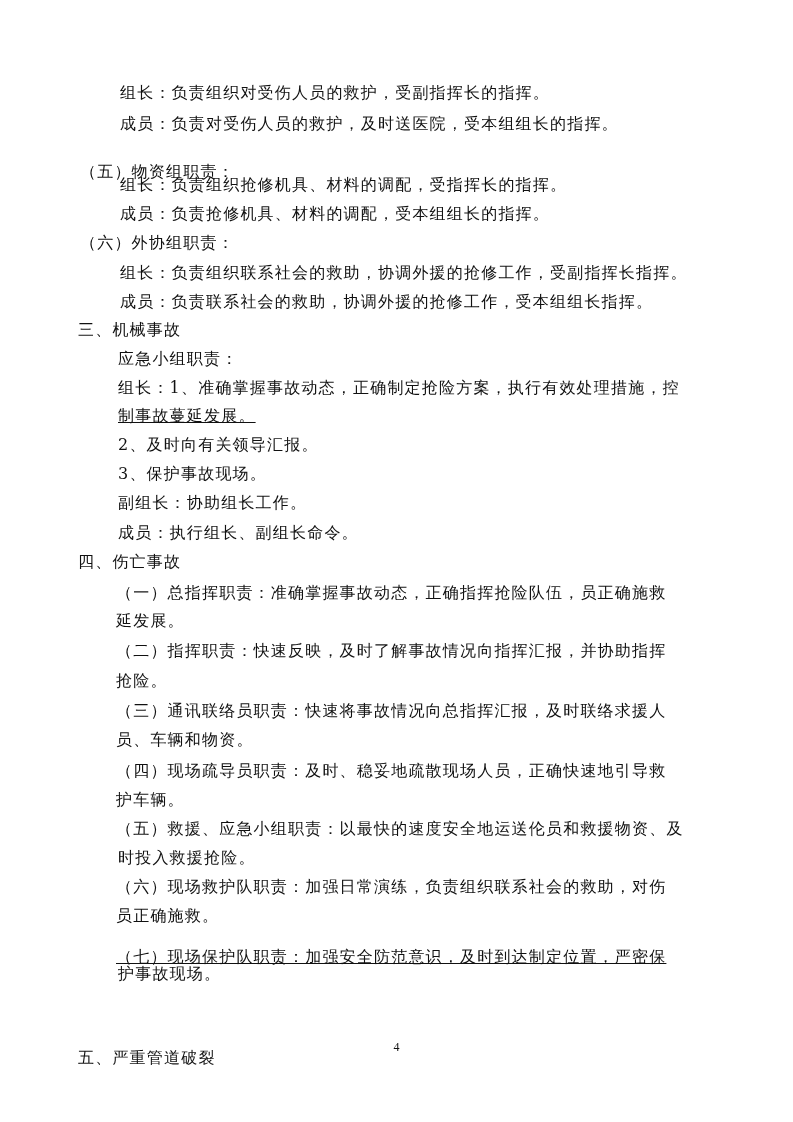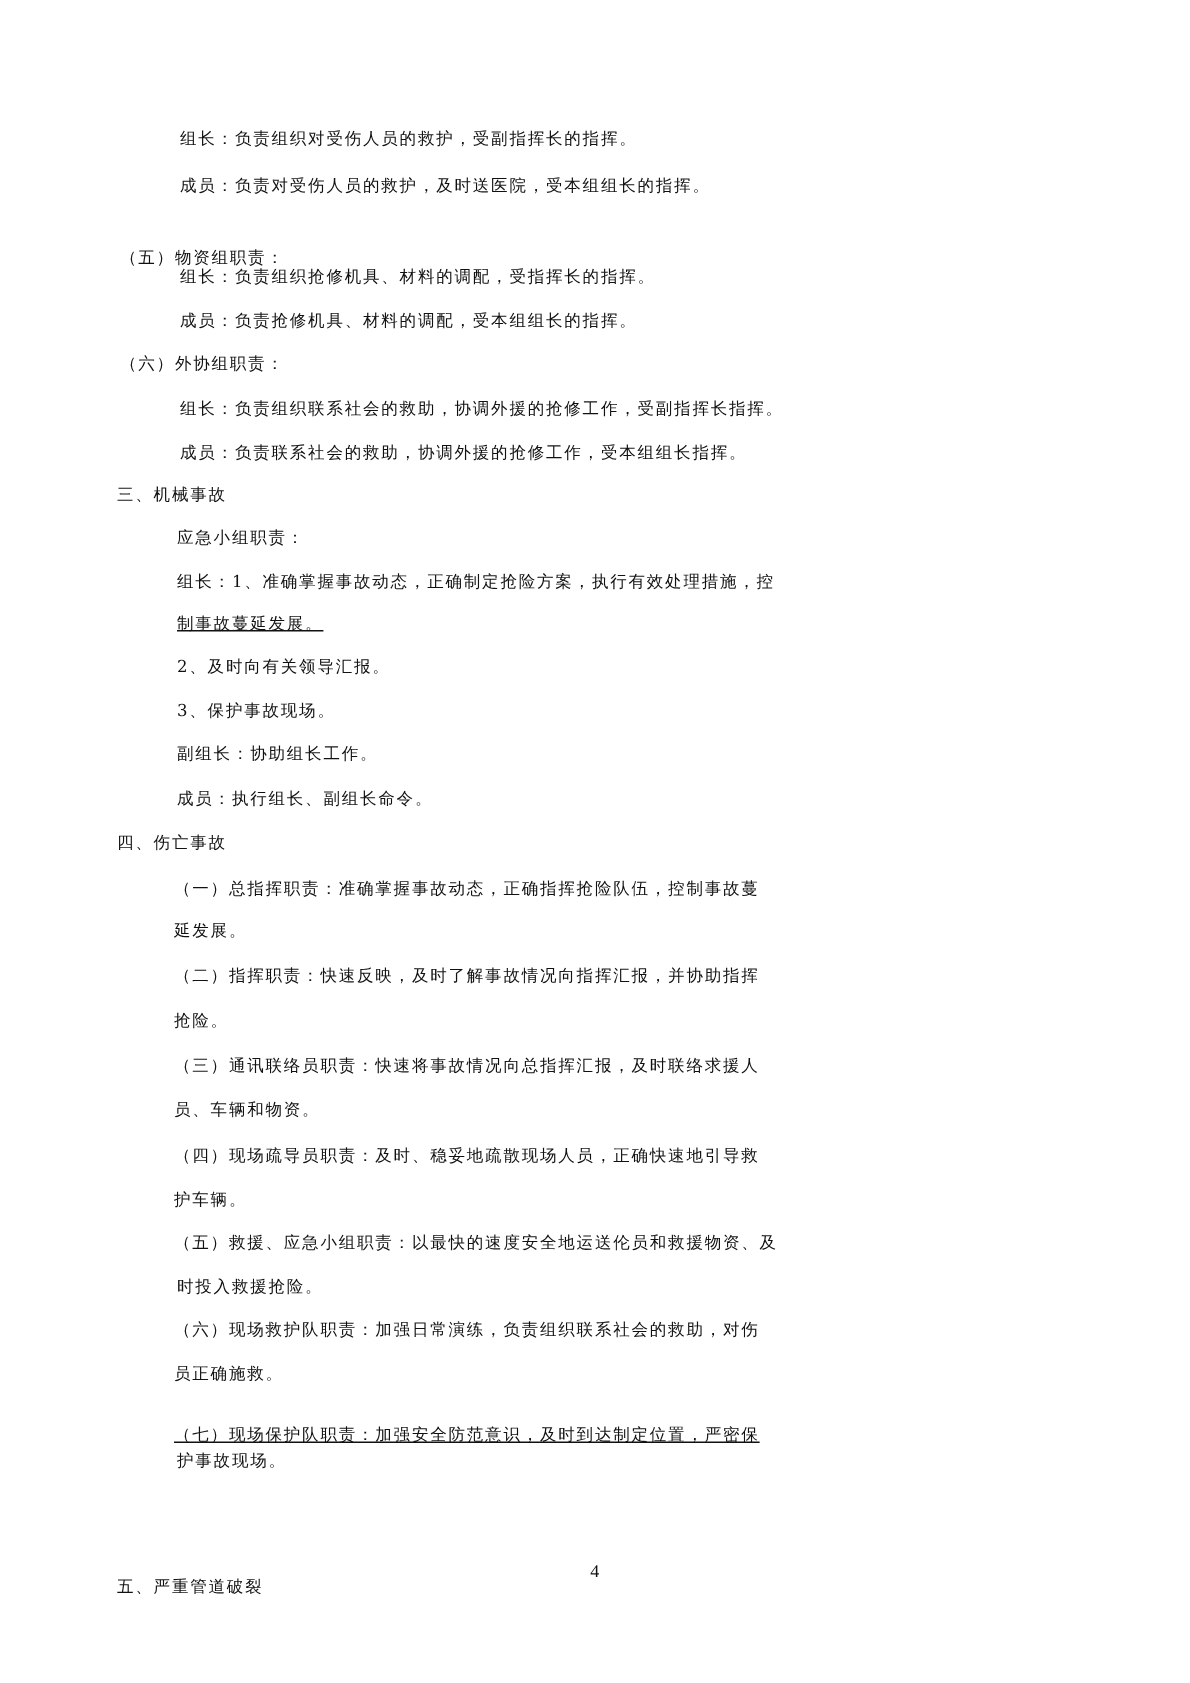--- a/index.html
+++ b/index.html
@@ -1,18 +1,18 @@
 <!DOCTYPE html>
 <html><head>
 <meta charset="utf-8">
 <style>
   html, body { margin: 0; padding: 0; background: #ffffff; }
   body { width: 793px; height: 1122px; position: relative; overflow: hidden;
          font-family: "DejaVu Serif", "Liberation Serif", serif; color: #111; }
-  .line { position: absolute; font-size: 11px; line-height: 22px; white-space: nowrap; letter-spacing: 1.2px; }
+  .line { position: absolute; font-size: 16px; line-height: 22px; white-space: nowrap; letter-spacing: 1.2px; }
   .page-num { position: absolute; top: 1040px; left: 0; width: 793px; text-align: center;
               font-size: 12px; font-family: "Liberation Serif", serif; }
 </style>
 </head>
 <body>
 
 <div id="page">
     <div class="line" style="left: 120px; top: 82px;">组长：负责组织对受伤人员的救护，受副指挥长的指挥。</div>
     <div class="line" style="left: 120px; top: 113px;">成员：负责对受伤人员的救护，及时送医院，受本组组长的指挥。</div>
     <div class="line" style="left: 80px; top: 161px;">（五）物资组职责：</div>
@@ -23,21 +23,21 @@
     <div class="line" style="left: 120px; top: 291px;">成员：负责联系社会的救助，协调外援的抢修工作，受本组组长指挥。</div>
     <div class="line" style="left: 78px; top: 319px;">三、机械事故</div>
     <div class="line" style="left: 118px; top: 348px;">应急小组职责：</div>
     <div class="line" style="left: 118px; top: 377px;">组长：1、准确掌握事故动态，正确制定抢险方案，执行有效处理措施，控</div>
     <div class="line" style="left: 118px; top: 405px; text-decoration: underline;">制事故蔓延发展。</div>
     <div class="line" style="left: 118px; top: 434px;">2、及时向有关领导汇报。</div>
     <div class="line" style="left: 118px; top: 463px;">3、保护事故现场。</div>
     <div class="line" style="left: 118px; top: 492px;">副组长：协助组长工作。</div>
     <div class="line" style="left: 118px; top: 522px;">成员：执行组长、副组长命令。</div>
     <div class="line" style="left: 78px; top: 551px;">四、伤亡事故</div>
-    <div class="line" style="left: 116px; top: 582px;">（一）总指挥职责：准确掌握事故动态，正确指挥抢险队伍，控制事故蔓</div>
+    <div class="line" style="left: 116px; top: 582px;">（一）总指挥职责：准确掌握事故动态，正确指挥抢险队伍，员正确施救</div>
     <div class="line" style="left: 116px; top: 610px;">延发展。</div>
     <div class="line" style="left: 116px; top: 640px;">（二）指挥职责：快速反映，及时了解事故情况向指挥汇报，并协助指挥</div>
     <div class="line" style="left: 116px; top: 670px;">抢险。</div>
     <div class="line" style="left: 116px; top: 700px;">（三）通讯联络员职责：快速将事故情况向总指挥汇报，及时联络求援人</div>
     <div class="line" style="left: 116px; top: 729px;">员、车辆和物资。</div>
     <div class="line" style="left: 116px; top: 760px;">（四）现场疏导员职责：及时、稳妥地疏散现场人员，正确快速地引导救</div>
     <div class="line" style="left: 116px; top: 789px;">护车辆。</div>
     <div class="line" style="left: 116px; top: 818px;">（五）救援、应急小组职责：以最快的速度安全地运送伦员和救援物资、及</div>
     <div class="line" style="left: 118px; top: 847px;">时投入救援抢险。</div>
     <div class="line" style="left: 116px; top: 876px;">（六）现场救护队职责：加强日常演练，负责组织联系社会的救助，对伤</div>

